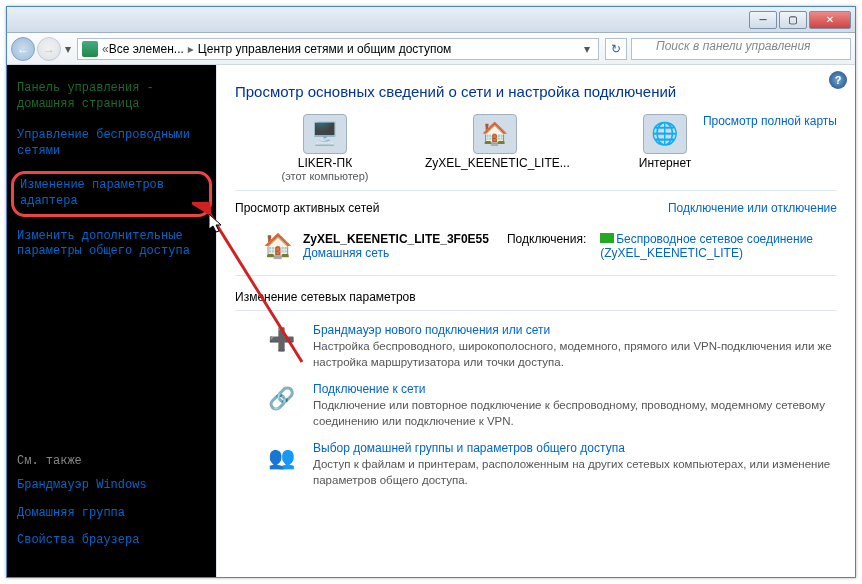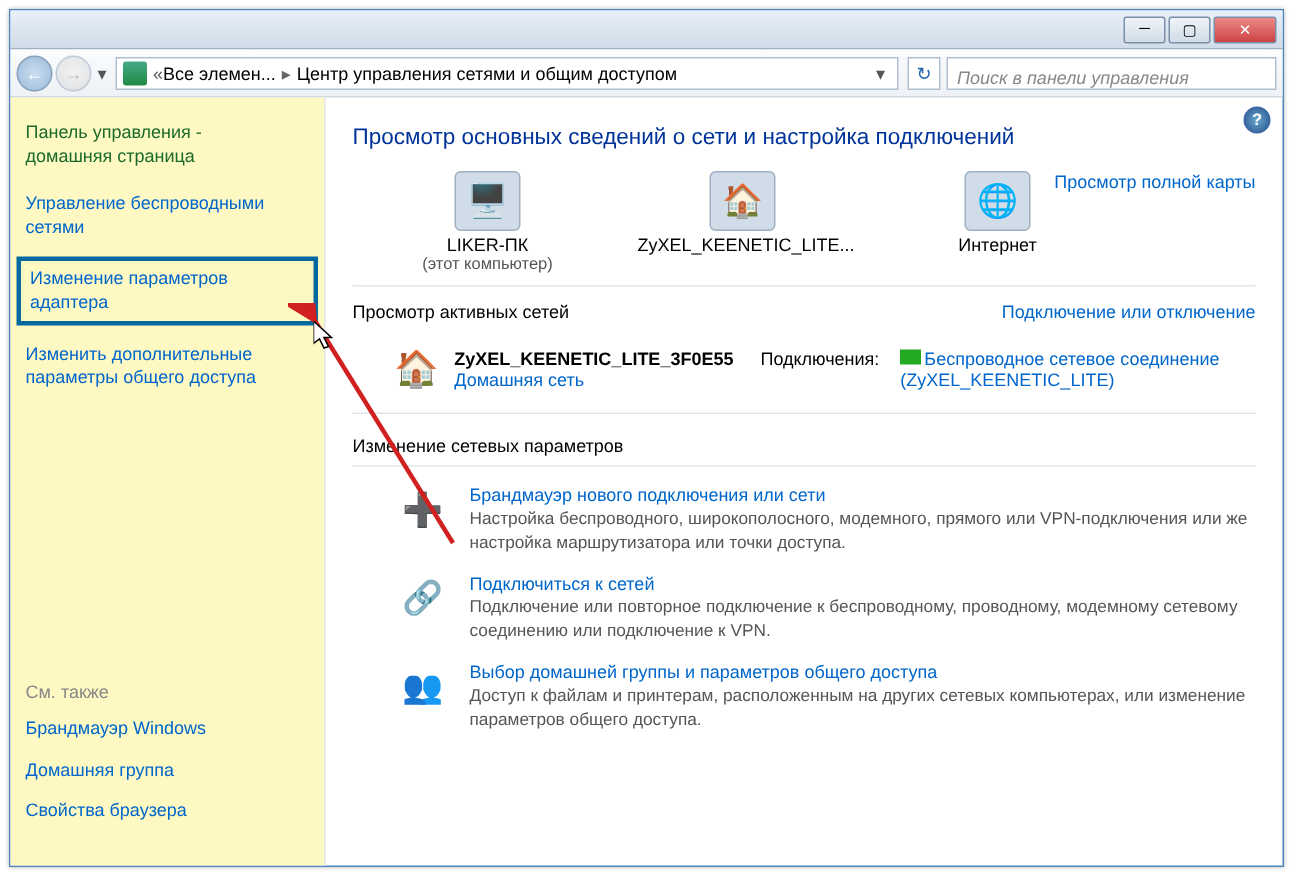--- a/index.html
+++ b/index.html
@@ -11,26 +11,26 @@
 .winbtn.max { background: linear-gradient(#f0f4f8,#d0dce8); }
 .winbtn.close { background: linear-gradient(#e88,#c44); color: #fff; width: 42px; }
 .navbar { height: 32px; display: flex; align-items: center; padding: 0 4px; background: linear-gradient(#fafcfe,#eef2f6); border-bottom: 1px solid #d0d8e0; }
 .navbtn { width: 24px; height: 24px; border-radius: 50%; border: 1px solid #8aa0b8; background: radial-gradient(#cde,#9bd); display: flex; align-items: center; justify-content: center; margin-right: 2px; color: #fff; font-size: 12px; }
 .navbtn.fwd { opacity: 0.5; background: radial-gradient(#eee,#ccc); color: #888; }
 .breadcrumb { flex: 1; height: 22px; border: 1px solid #b0c0d0; background: #fff; margin: 0 6px; display: flex; align-items: center; padding: 0 4px; font-size: 12px; }
 .bc-icon { width: 16px; height: 16px; background: linear-gradient(#4a8,#284); margin-right: 4px; border-radius: 2px; }
 .bc-sep { margin: 0 4px; color: #666; }
 .bc-arrow { margin-left: auto; color: #555; padding: 0 4px; }
 .bc-refresh { width: 22px; height: 22px; border: 1px solid #b0c0d0; background: #fff; display: flex; align-items: center; justify-content: center; color: #2266aa; margin-right: 4px; }
-.searchbox { width: 220px; height: 22px; border: 1px solid #b0c0d0; background: #fff; padding: 0 6px; color: #888; font-style: italic; display: flex; align-items: flex-end; }
+.searchbox { width: 220px; height: 22px; border: 1px solid #b0c0d0; background: #fff; padding: 0 24px; color: #888; font-style: italic; display: flex; align-items: flex-start; }
 .content { display: flex; height: calc(100% - 58px); }
-.sidebar { width: 210px; background: #fef9c3; padding: 16px 10px; border-right: 1px solid #e0e6ec; display: flex; flex-direction: column; }
+.sidebar { width: 210px; background: #000000; padding: 16px 10px; border-right: 1px solid #e0e6ec; display: flex; flex-direction: column; font-family: Liberation Mono, monospace; }
 .sidebar .home { color: #1a6a2a; font-size: 12px; margin-bottom: 16px; line-height: 1.3; }
 .sidebar .link { color: #0066cc; font-size: 12px; margin-bottom: 12px; cursor: pointer; line-height: 1.3; }
-.sidebar .link.highlighted { border: 3px solid #0369a1; border-radius: 0; padding: 4px 6px; margin-left: -6px; margin-right: -6px; }
+.sidebar .link.highlighted { border: 3px solid #ef4444; border-radius: 14px; padding: 4px 6px; margin-left: -6px; margin-right: -6px; }
 .sidebar .seealso { margin-top: auto; }
 .sidebar .seealso-title { color: #888; font-size: 12px; margin-bottom: 10px; }
 .main { flex: 1; padding: 10px 18px 10px 18px; position: relative; overflow: hidden; }
 .helpicon { position: absolute; right: 8px; top: 6px; width: 18px; height: 18px; border-radius: 50%; background: radial-gradient(#6ac,#248); color: #fff; display: flex; align-items: center; justify-content: center; font-size: 11px; font-weight: bold; }
 .main h1 { font-weight: normal; color: #003399; font-size: 15px; margin: 8px 0 14px; }
 .netrow { display: flex; align-items: flex-start; gap: 30px; padding-left: 20px; margin-bottom: 8px; position: relative; }
 .netitem { text-align: center; width: 140px; }
 .netitem .icon { width: 44px; height: 40px; margin: 0 auto 2px; background: #d0dce8; border: 1px solid #a0b0c0; border-radius: 4px; display: flex; align-items: center; justify-content: center; font-size: 22px; }
 .netitem .caption { font-size: 12px; }
 .netitem .subcaption { font-size: 11px; color: #555; }
@@ -142,21 +142,21 @@
         <div class="paramitem">
           <div class="picon">➕</div>
           <div class="ptext">
             <div class="ptitle">Брандмауэр нового подключения или сети</div>
             <div class="pdesc">Настройка беспроводного, широкополосного, модемного, прямого или VPN-подключения или же настройка маршрутизатора или точки доступа.</div>
           </div>
         </div>
         <div class="paramitem">
           <div class="picon">🔗</div>
           <div class="ptext">
-            <div class="ptitle">Подключиться к сетей</div>
+            <div class="ptitle">Подключение к сети</div>
             <div class="pdesc">Подключение или повторное подключение к беспроводному, проводному, модемному сетевому соединению или подключение к VPN.</div>
           </div>
         </div>
         <div class="paramitem">
           <div class="picon">👥</div>
           <div class="ptext">
             <div class="ptitle">Выбор домашней группы и параметров общего доступа</div>
             <div class="pdesc">Доступ к файлам и принтерам, расположенным на других сетевых компьютерах, или изменение параметров общего доступа.</div>
           </div>
         </div>

